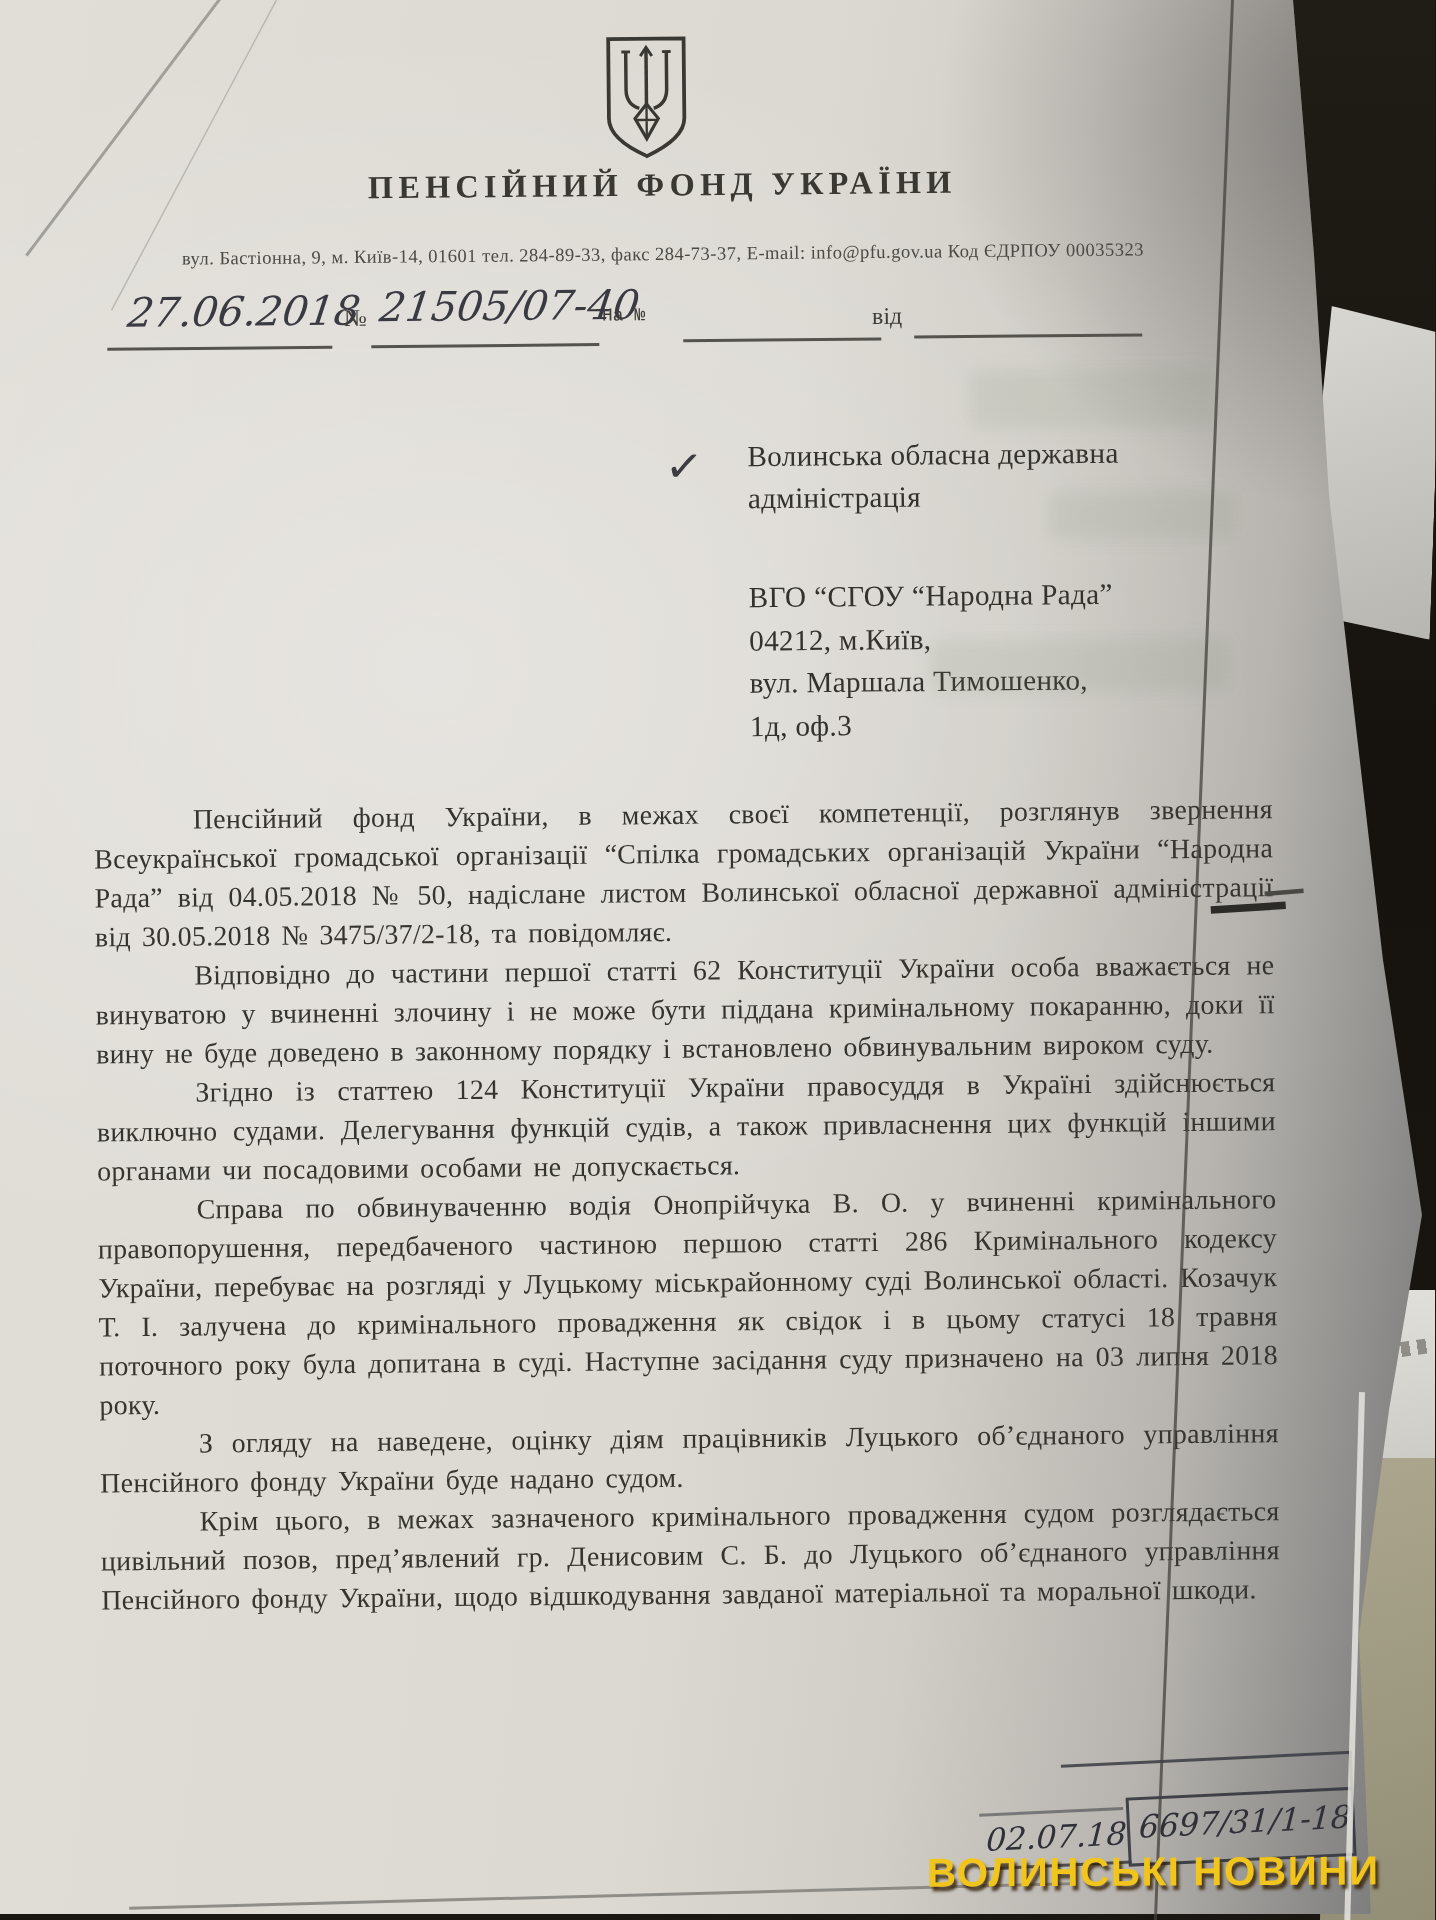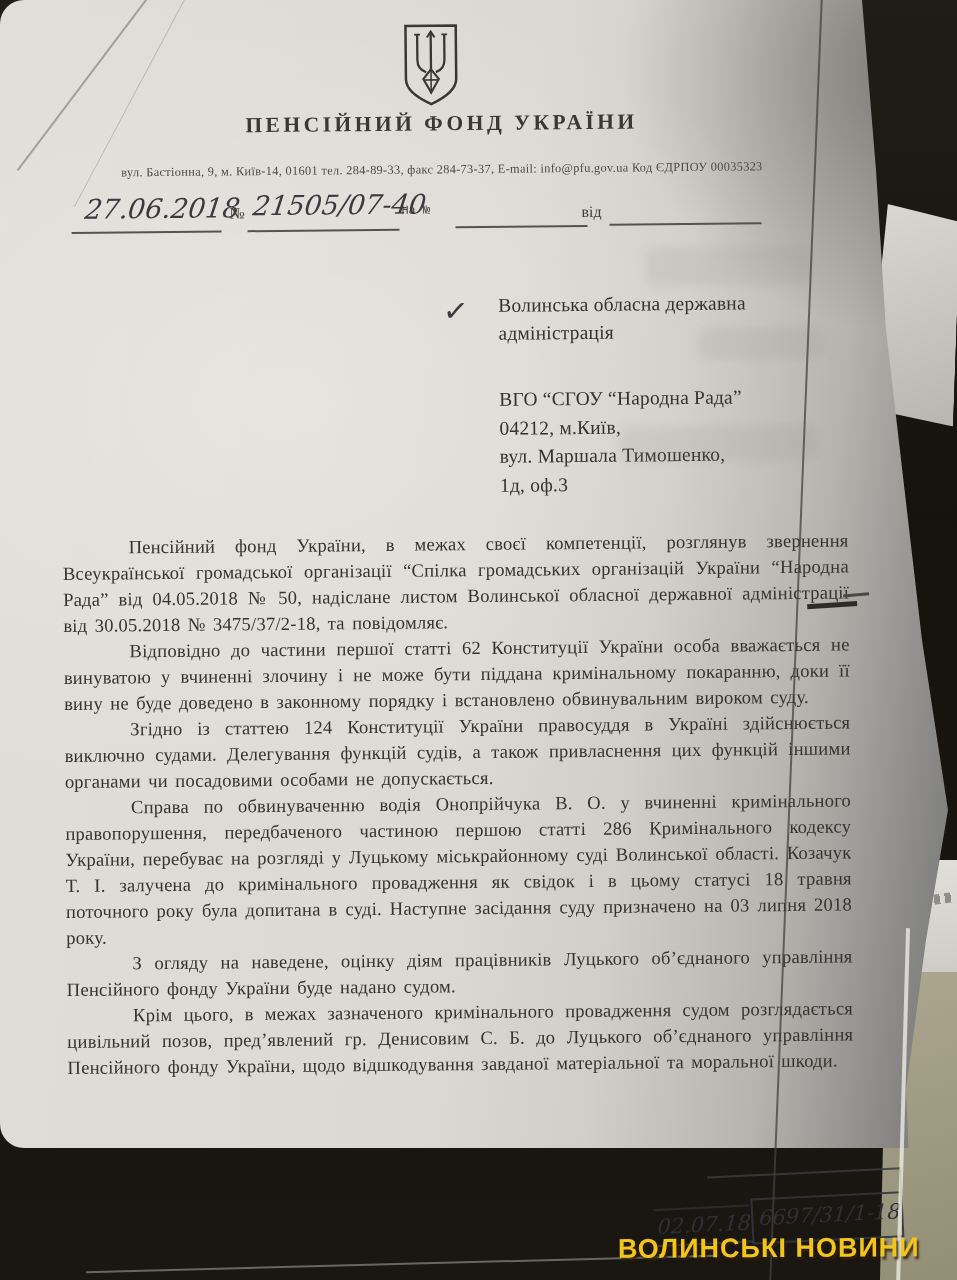--- a/index.html
+++ b/index.html
@@ -15,26 +15,26 @@
   .scrap-white-mid{left:898px;top:860px;width:59px;height:160px;
      background:linear-gradient(170deg,#e2e0db,#c6c4bf);
      clip-path:polygon(6% 0,100% 0,100% 100%,14% 96%,0 58%);}
   .scrap-sketch{left:912px;top:895px;width:40px;height:10px;background:
      repeating-linear-gradient(90deg,#6f6d66 0 6px,transparent 6px 11px);opacity:.7;transform:rotate(-8deg);}
   .scrap-khaki{left:880px;top:972px;width:77px;height:308px;
      background:linear-gradient(165deg,#aba68d,#938e76);
      clip-path:polygon(22% 0,100% 0,100% 100%,0 100%,6% 32%);}
 
   
-  .sheet{left:0;top:0;width:957px;height:1148px;
+  .sheet{left:0;top:0;width:957px;height:1276px;
      clip-path:polygon(0 0,862px 0,876px 170px,886px 330px,922px 640px,948px 810px,926px 940px,906px 1090px,914px 1280px,0 1280px);
      background:
        radial-gradient(900px 700px at 30% 35%, rgba(255,255,255,.26), rgba(255,255,255,0) 62%),
        radial-gradient(420px 380px at 96% 6%, rgba(44,42,40,.42), rgba(44,42,40,0) 70%),
-       linear-gradient(97deg,#e1ded8 0%,#dcd9d3 50%,#d1cec8 66%,#b7b4af 81%,#8e8d8b 92%,#6f7073 100%); border-radius: 24px;}
+       linear-gradient(97deg,#e1ded8 0%,#dcd9d3 50%,#d1cec8 66%,#b7b4af 81%,#8e8d8b 92%,#6f7073 100%);}
   .sheet-edge-light{left:901px;top:928px;width:4px;height:360px;background:#ecebe6;
      transform:rotate(1.6deg);opacity:.8;}
 
   
   .fold-line-a{left:-28px;top:78px;width:230px;height:1.5px;background:rgba(110,108,102,.55);
      transform:rotate(127deg);}
   .fold-line-b{left:8px;top:96px;width:250px;height:1px;background:rgba(140,138,132,.45);
      transform:rotate(118deg);}
   .copyline{left:821px;top:-8px;width:1.8px;height:1330px;background:#44423d;opacity:.75;
      transform:rotate(2.3deg);transform-origin:top center;}

